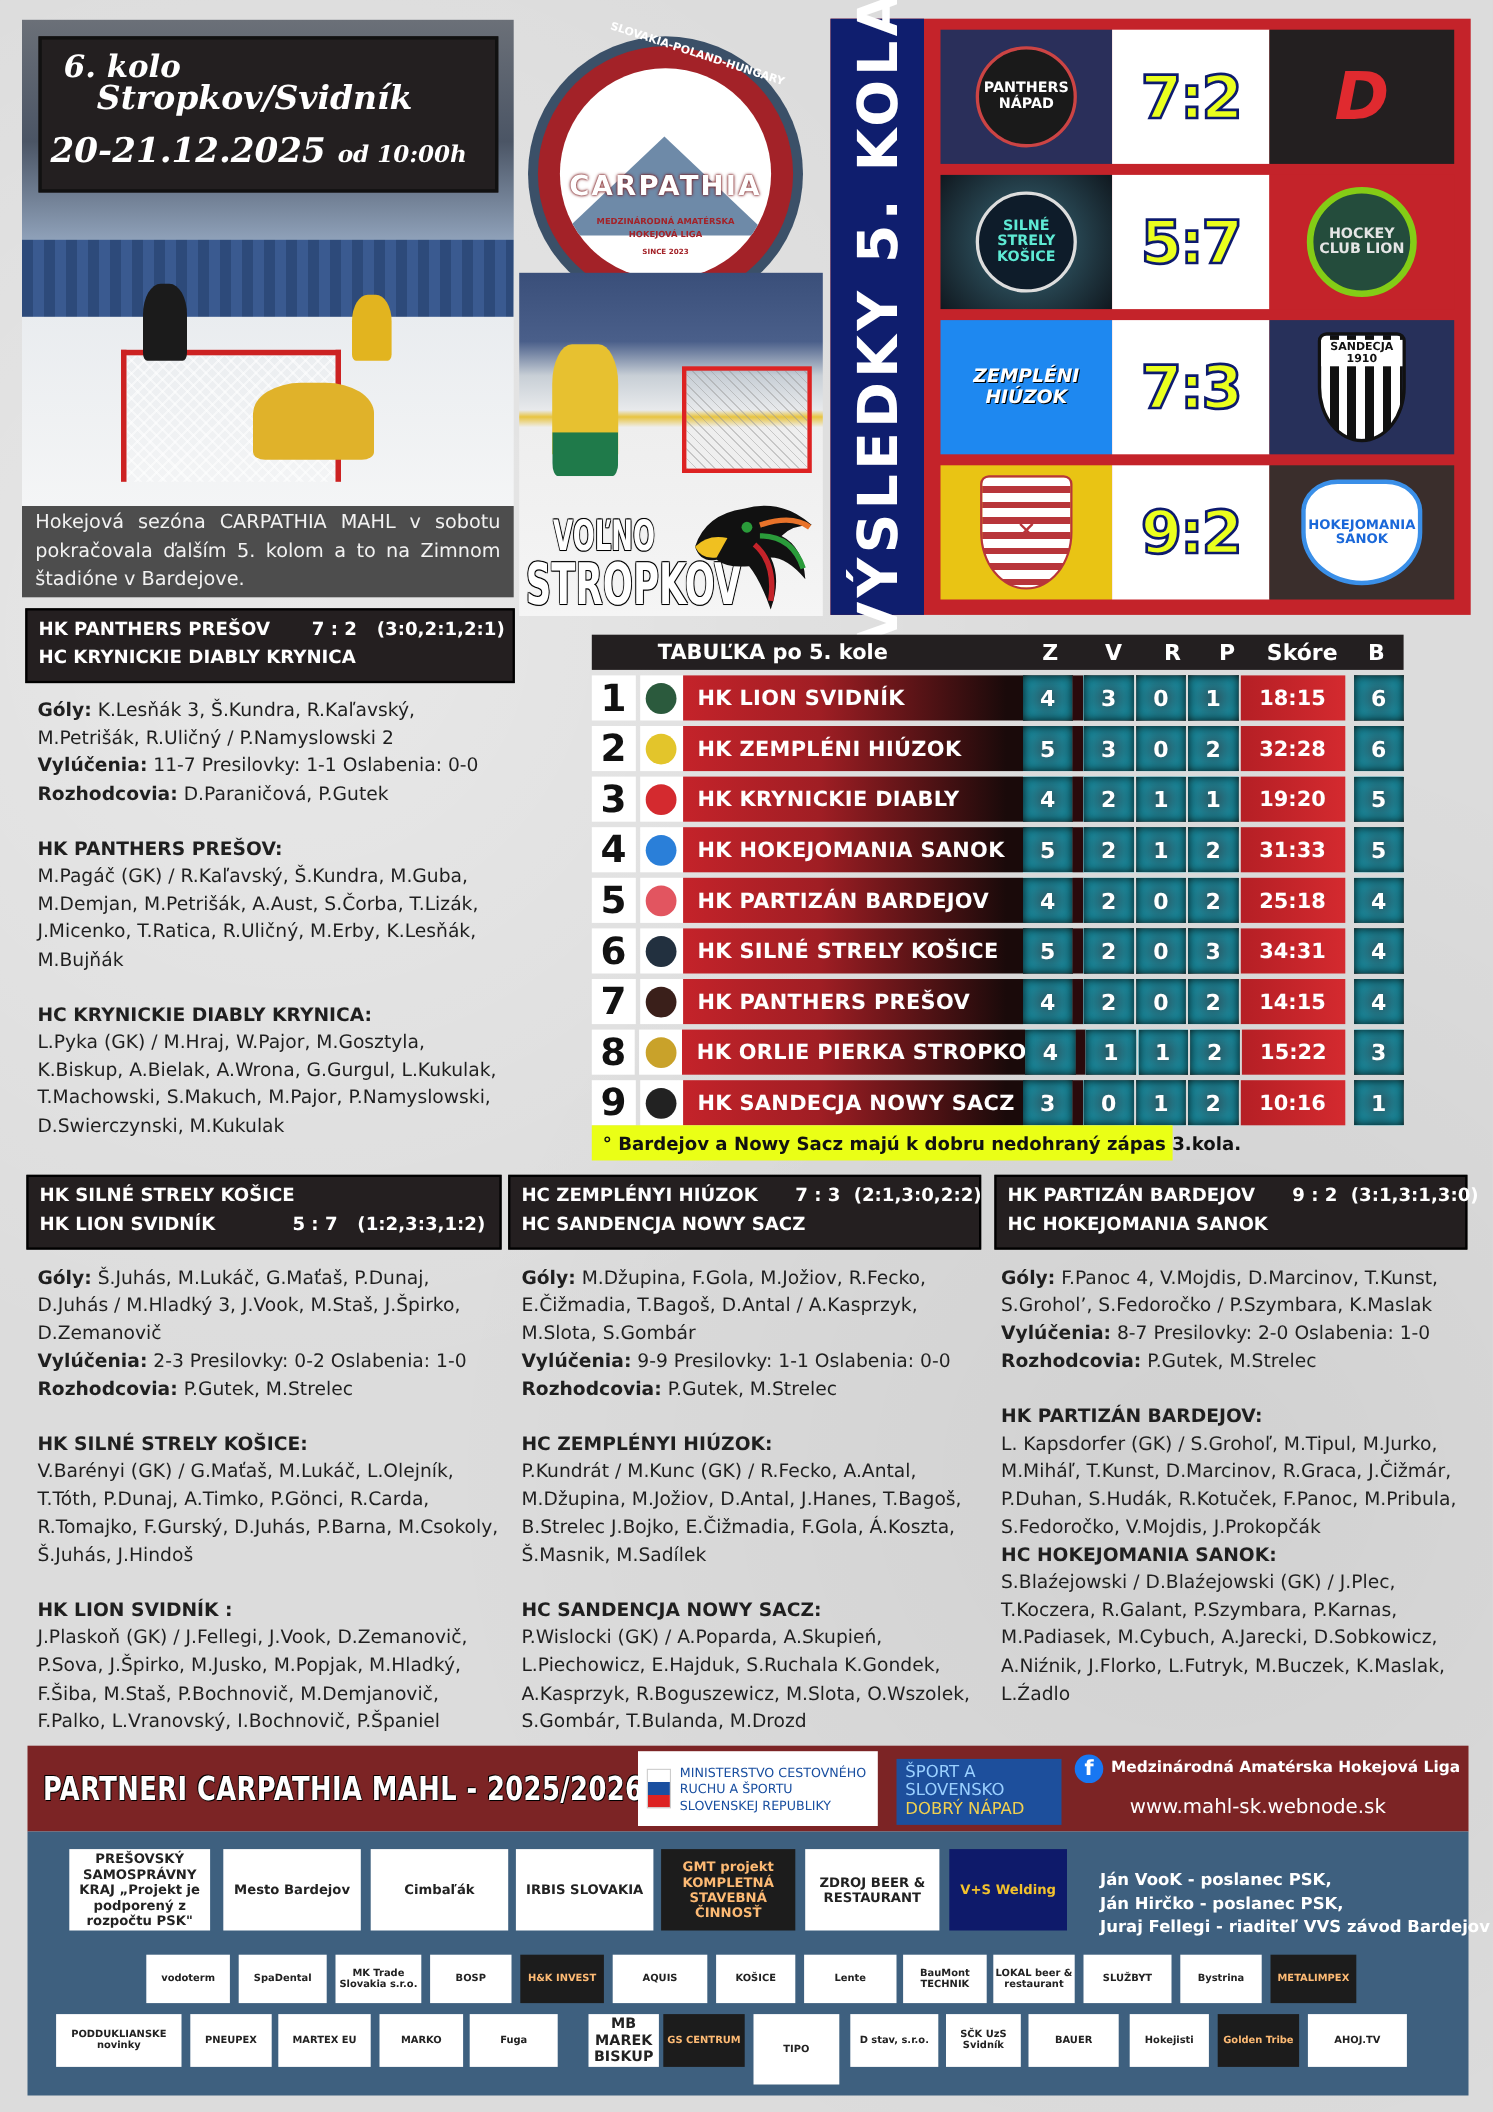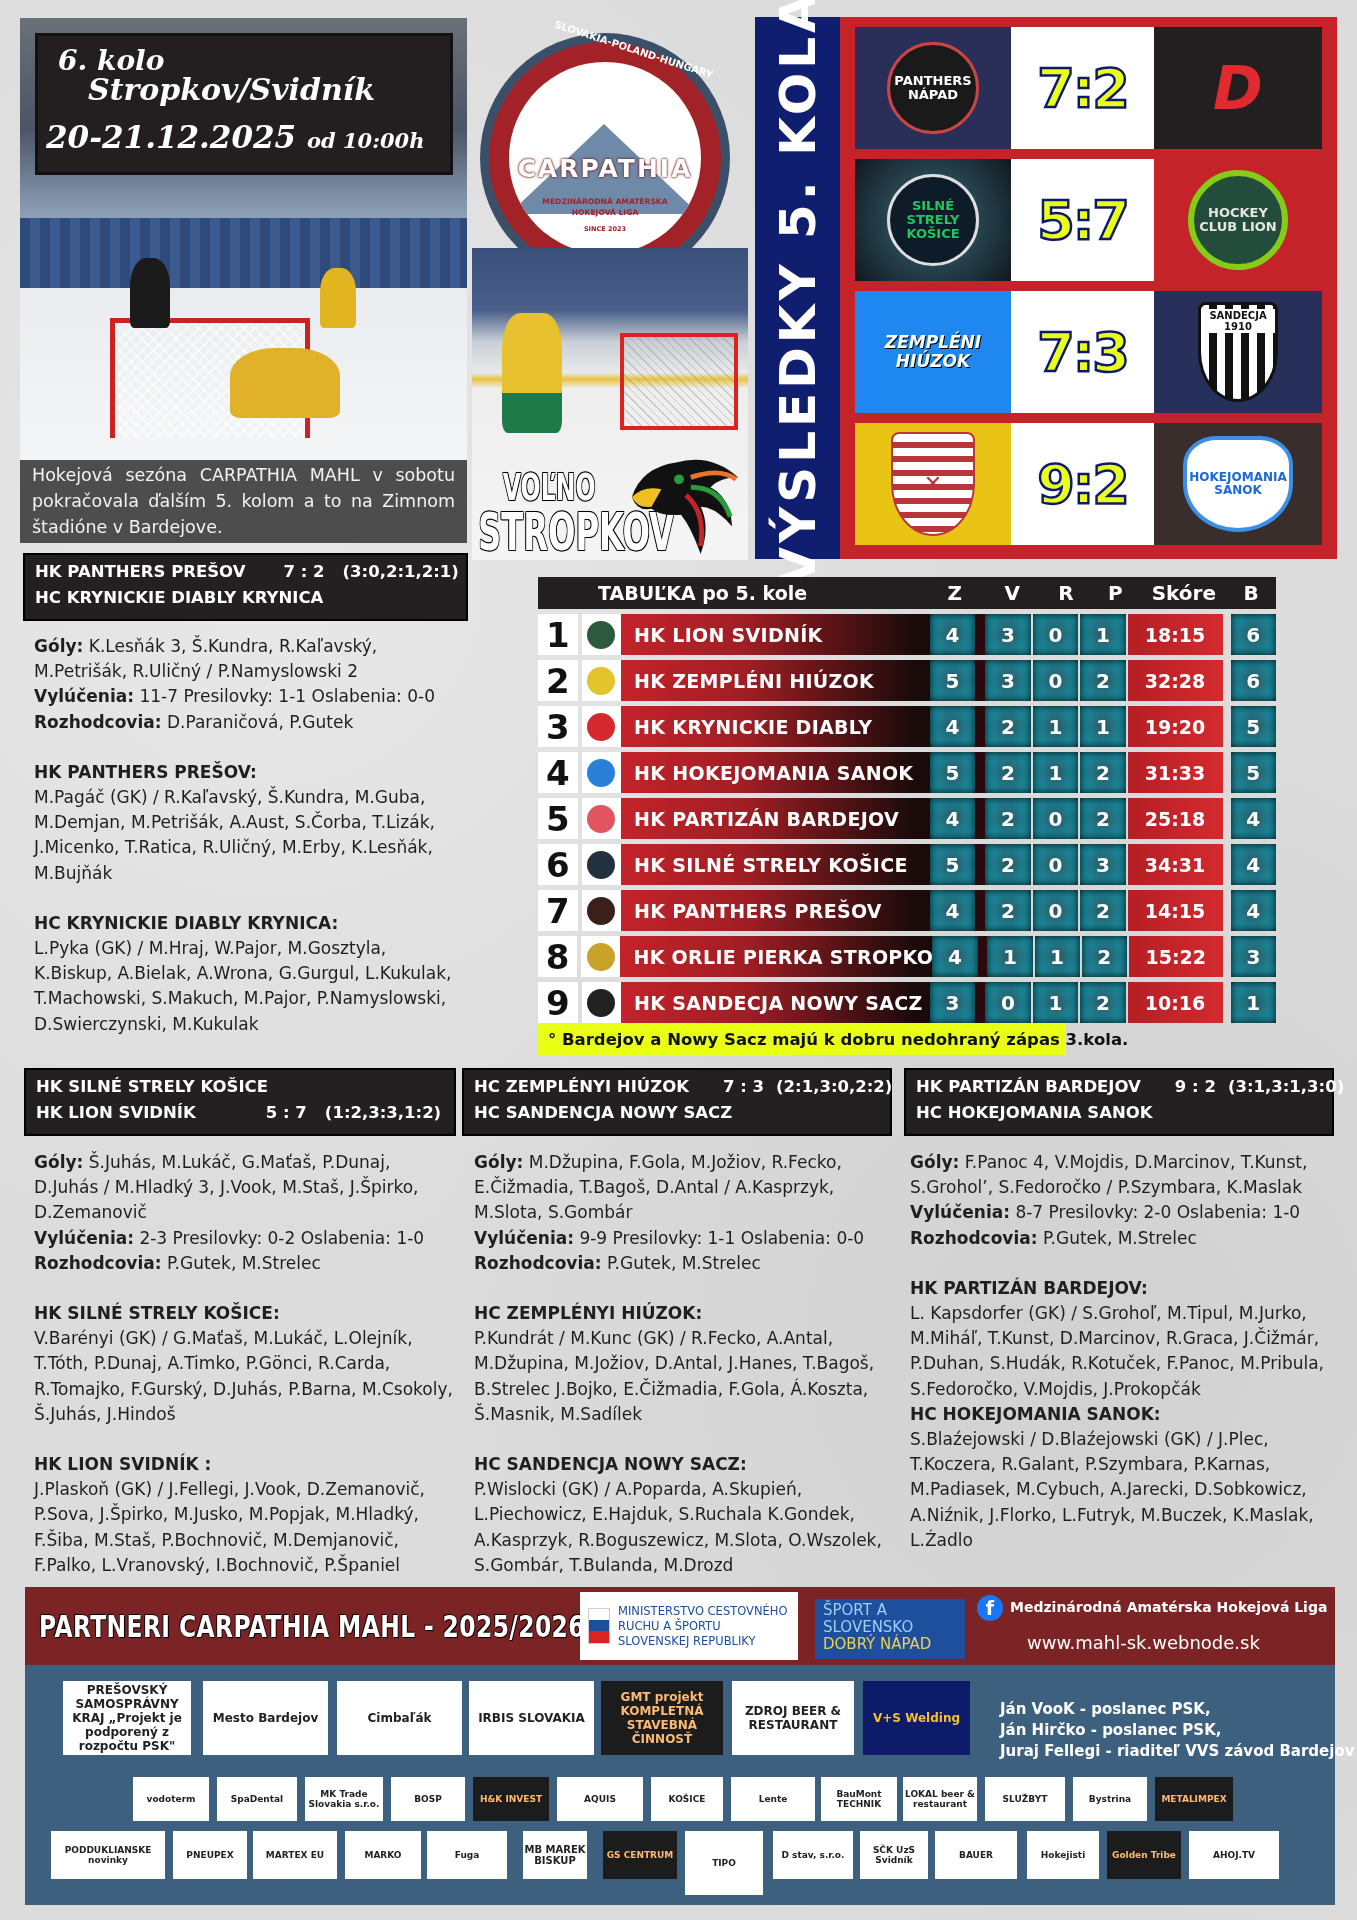--- a/index.html
+++ b/index.html
@@ -146,21 +146,21 @@
     <div class="tm" style="background:#2a2f5a" title="PANTHERS PREŠOV">
         <div class="badge" style="background:#1a1a1a;color:#fff;border:3px solid #c44">PANTHERS NÁPAD</div>
       </div>
     <div class="sc">7:2</div>
     <div class="tm tm2" style="background:#231f20">
         <div class="badge" style="color:#e02a2f;font-size:60px;font-style:italic">D</div>
       </div>
   </div>
   <div class="rrow" style="top:142px">
     <div class="tm" style="background:radial-gradient(circle,#3a6a7a,#10181f)">
-        <div class="badge" style="background:#0e1c2a;color:#22c55e;border:3px solid #ddd">SILNÉ STRELY KOŠICE</div>
+        <div class="badge" style="background:#0e1c2a;color:#5eead4;border:3px solid #ddd">SILNÉ STRELY KOŠICE</div>
       </div>
     <div class="sc">5:7</div>
     <div class="tm tm2" style="background:#c4232a">
         <div class="badge" style="background:#244c3c;color:#e5e5e5;border:6px solid #84cc16;width:100px;height:100px">HOCKEY CLUB LION</div>
       </div>
   </div>
   <div class="rrow" style="top:274px">
     <div class="tm" style="background:#1e88f0">
         <div class="badge" style="color:#fff;font-style:italic;font-size:17px;text-shadow:1px 1px 0 #000">ZEMPLÉNI HIÚZOK</div>
       </div>
@@ -414,21 +414,21 @@
       <div class="spon" style="left: 796px; top: 112px; width: 76px; height: 44px; font-size: 9px;">BauMont TECHNIK</div>
       <div class="spon" style="left: 878px; top: 112px; width: 74px; height: 44px; font-size: 9px;">LOKAL beer &amp; restaurant</div>
       <div class="spon" style="left: 960px; top: 112px; width: 80px; height: 44px; font-size: 9px;">SLUŽBYT</div>
       <div class="spon" style="left: 1048px; top: 112px; width: 74px; height: 44px; font-size: 9px;">Bystrina</div>
       <div class="spon dark" style="left: 1130px; top: 112px; width: 78px; height: 44px; font-size: 9px;">METALIMPEX</div>
       <div class="spon" style="left: 26px; top: 166px; width: 114px; height: 48px; font-size: 9px;">PODDUKLIANSKE novinky</div>
       <div class="spon" style="left: 148px; top: 166px; width: 74px; height: 48px; font-size: 9px;">PNEUPEX</div>
       <div class="spon" style="left: 228px; top: 166px; width: 84px; height: 48px; font-size: 9px;">MARTEX EU</div>
       <div class="spon" style="left: 320px; top: 166px; width: 76px; height: 48px; font-size: 9px;">MARKO</div>
       <div class="spon" style="left: 402px; top: 166px; width: 80px; height: 48px; font-size: 9px;">Fuga</div>
-      <div class="spon" style="left: 498px; top: 166px; width: 64px; height: 48px; font-size: 10px;">MB MAREK BISKUP</div>
+      <div class="spon" style="left: 510px; top: 166px; width: 64px; height: 48px; font-size: 13px;">MB MAREK BISKUP</div>
       <div class="spon dark" style="left: 578px; top: 166px; width: 74px; height: 48px; font-size: 9px;">GS CENTRUM</div>
       <div class="spon" style="left: 660px; top: 166px; width: 78px; height: 64px; font-size: 9px;">TIPO</div>
       <div class="spon" style="left: 748px; top: 166px; width: 80px; height: 48px; font-size: 9px;">D stav, s.r.o.</div>
       <div class="spon" style="left: 835px; top: 166px; width: 68px; height: 48px; font-size: 9px;">SČK UzS Svidník</div>
       <div class="spon" style="left: 910px; top: 166px; width: 82px; height: 48px; font-size: 9px;">BAUER</div>
       <div class="spon" style="left: 1002px; top: 166px; width: 72px; height: 48px; font-size: 9px;">Hokejisti</div>
       <div class="spon dark" style="left: 1082px; top: 166px; width: 74px; height: 48px; font-size: 9px;">Golden Tribe</div>
       <div class="spon" style="left: 1164px; top: 166px; width: 90px; height: 48px; font-size: 9px;">AHOJ.TV</div>
     </div>
   <div class="poslanci">

